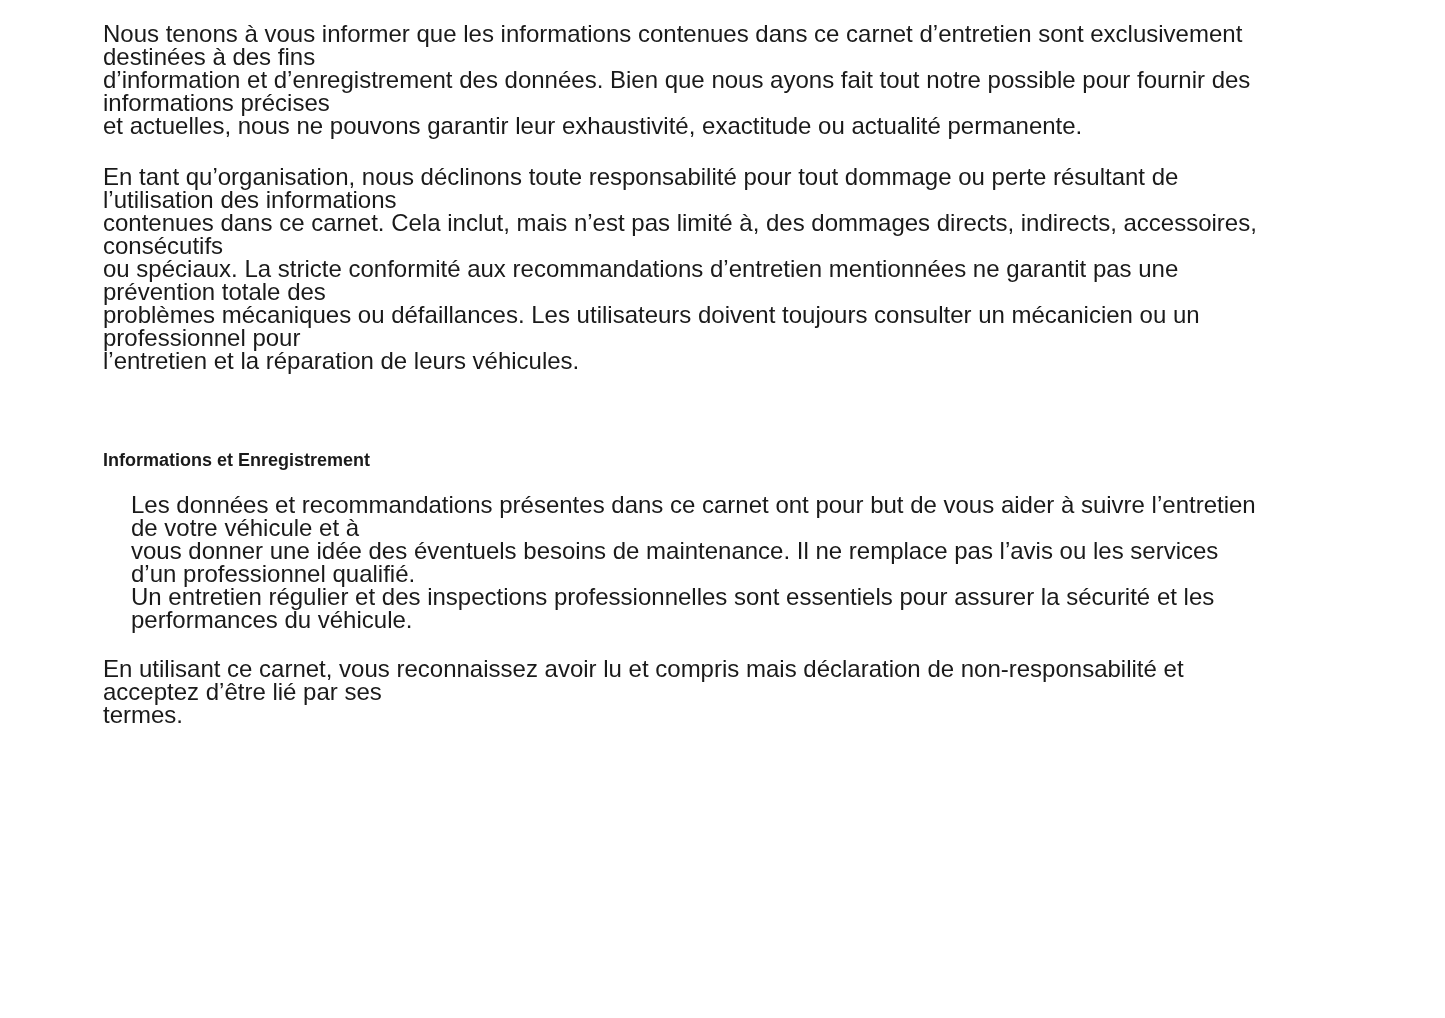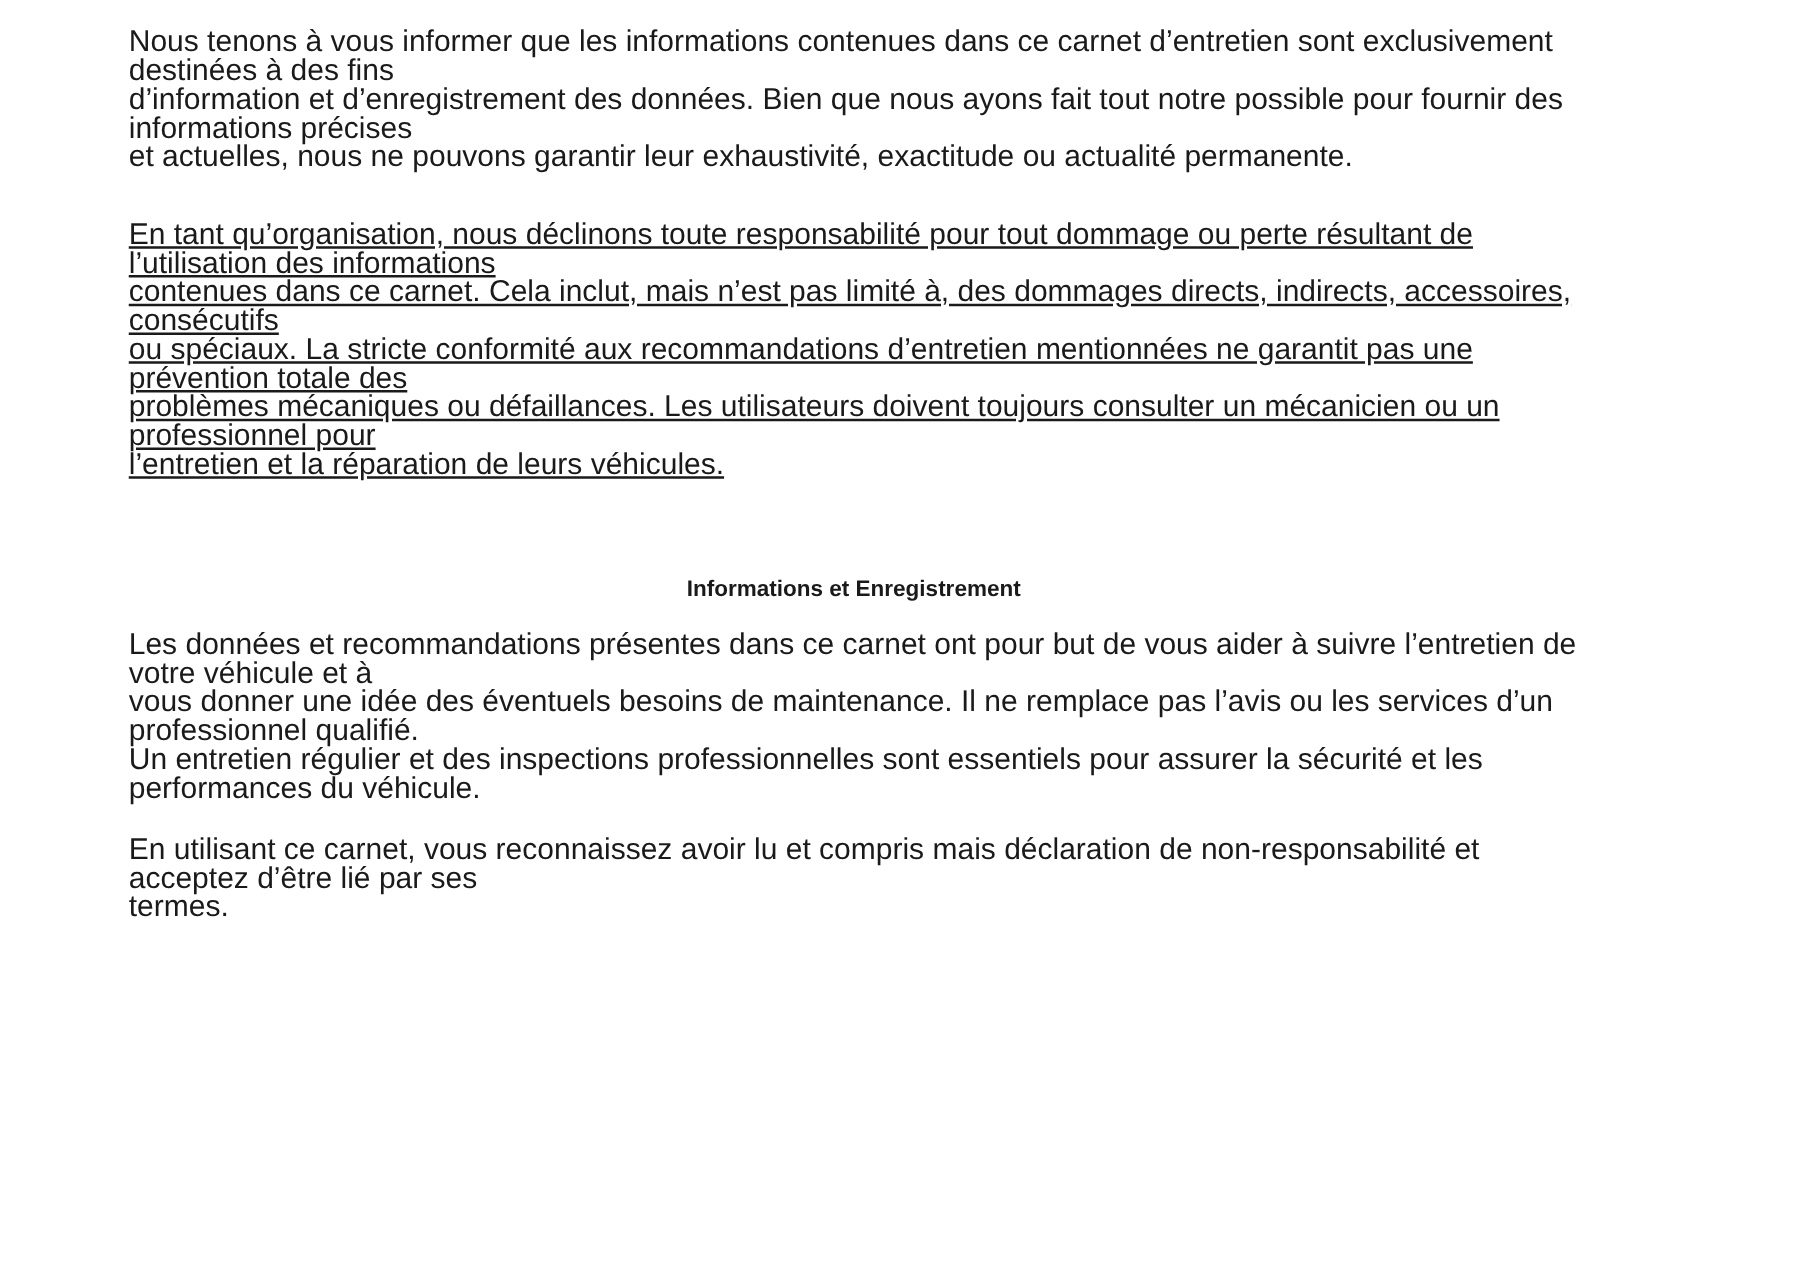--- a/index.html
+++ b/index.html
@@ -31,23 +31,23 @@
   .doc-paragraph {
     font-size: 24px;
     font-weight: normal;
     line-height: 23px;
     margin: 0;
     white-space: pre-line;
   }
   
   #heading-disclaimer   { margin-top: 337px; }
   #para-disclaimer-1    { margin-top: 22px; }
-  #para-disclaimer-2    { margin-top: 39px; text-decoration: underline; }
-  #heading-info         { margin-top: 77px; text-align: center; }
-  #para-info-1          { margin-top: 21px; }
+  #para-disclaimer-2    { margin-top: 28px; }
+  #heading-info         { margin-top: 77px; }
+  #para-info-1          { margin-top: 21px; margin-left: 28px; }
   #para-info-2          { margin-top: 26px; }
 </style>
 </head>
 <body>
 
 <div class="page-content">
 
   <div class="doc-section">
     <p id="para-disclaimer-1" class="doc-paragraph">Nous tenons à vous informer que les informations contenues dans ce carnet d’entretien sont exclusivement destinées à des fins
 d’information et d’enregistrement des données. Bien que nous ayons fait tout notre possible pour fournir des informations précises

